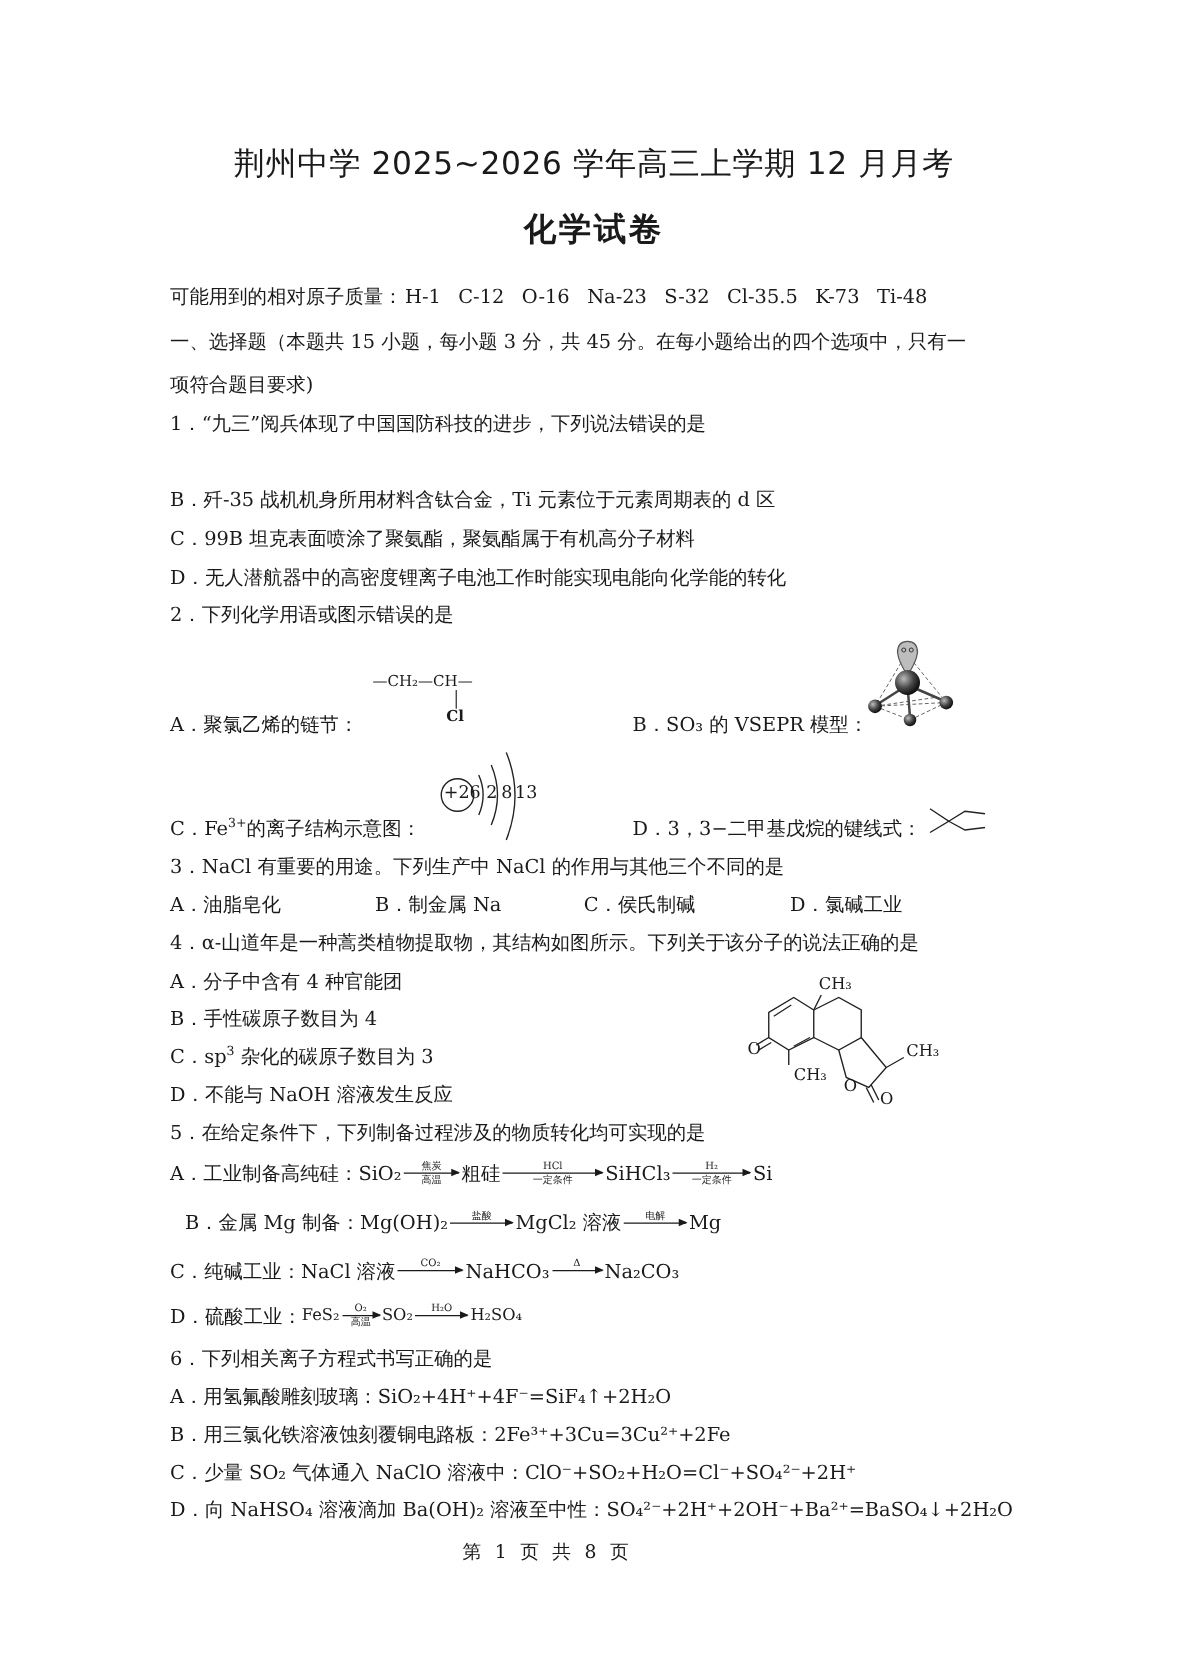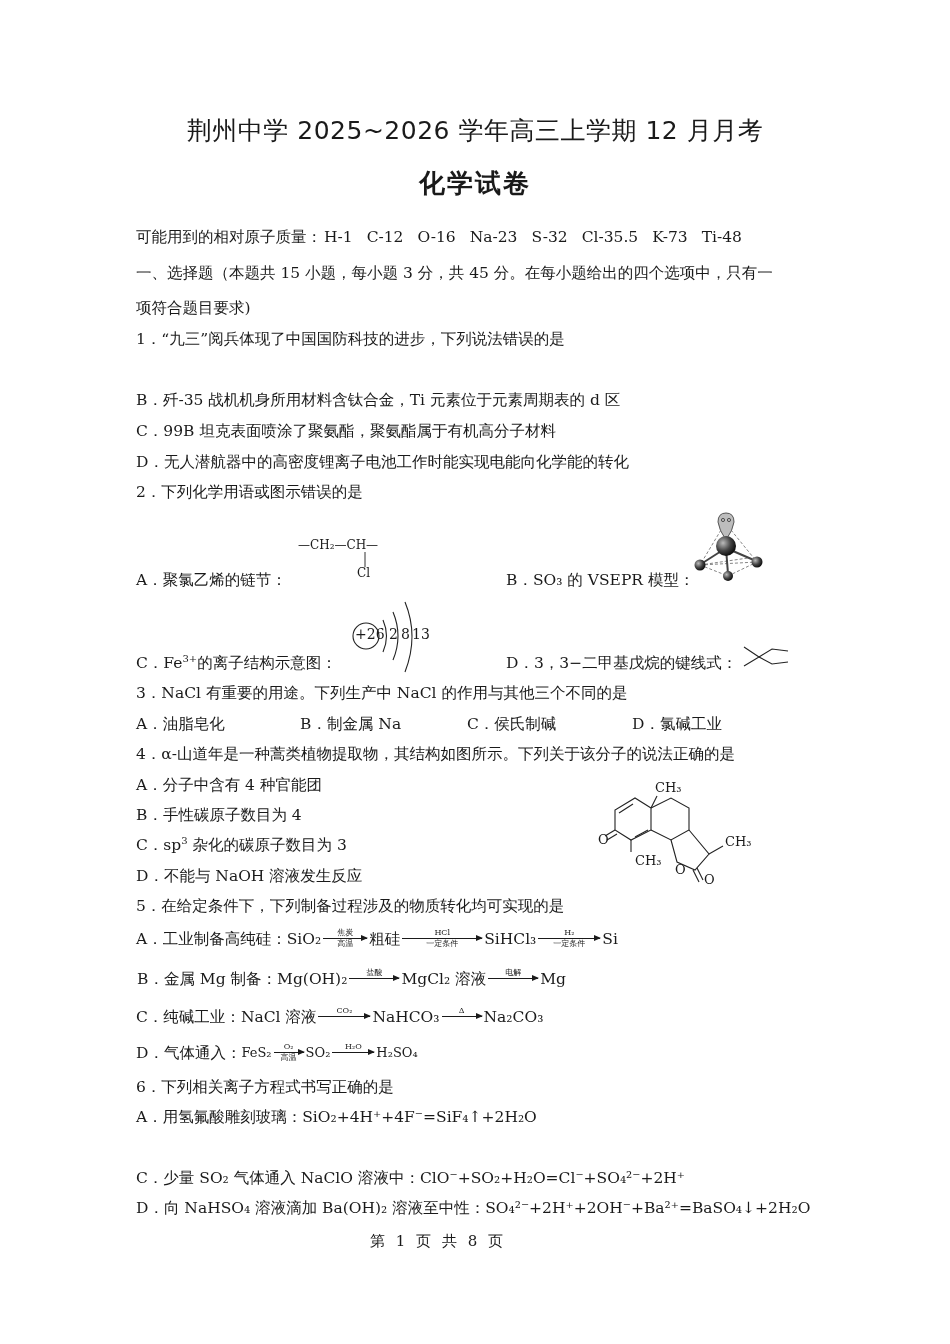--- a/index.html
+++ b/index.html
@@ -41,21 +41,21 @@
   <div class="abs t" style="left:136px; top:452px;">D．无人潜航器中的高密度锂离子电池工作时能实现电能向化学能的转化</div>
 
   <div class="abs t" style="left:136px; top:482px;">2．下列化学用语或图示错误的是</div>
   <div class="abs t" style="left:136px; top:570px;">A．聚氯乙烯的链节：</div>
   <div class="abs" style="left:298px; top:538px; font-size:12px;">
     <span>—CH₂—CH—</span>
   </div>
   <svg class="svg" style="left:360px; top:551px;" width="10" height="18">
       <line x1="5" y1="1" x2="5" y2="16" stroke="#333" stroke-width="1"></line>
     </svg>
-  <div class="abs" style="left:357px; top:566px; font-size:12px;">Cl</div>
+  <div class="abs" style="left:357px; top:566px; font-size:12px;font-weight:bold;">Cl</div>
 
   <div class="abs t" style="left:506px; top:570px;">B．SO₃ 的 VSEPR 模型：</div>
   <svg class="svg" style="left:688px; top:510px;" width="82" height="72" viewBox="0 0 82 72">
     <defs>
       <radialGradient id="ball" cx="35%" cy="35%" r="65%">
           <stop offset="0%" stop-color="#bbb"></stop>
           <stop offset="60%" stop-color="#444"></stop>
           <stop offset="100%" stop-color="#111"></stop>
         </radialGradient>
     </defs>
@@ -164,21 +164,21 @@
       </span>
     <span>SiHCl₃</span>
     <span class="arrow" style="width:62px;">
         <span class="top">H₂</span>
         <span class="line"></span>
         <span class="bot">一定条件</span>
       </span>
     <span>Si</span>
   </div>
 
-  <div class="abs t" style="left:137px; top:968px; display:flex; align-items:center;">
+  <div class="abs t" style="left:148px; top:968px; display:flex; align-items:flex-start;">
     <span>B．金属 Mg 制备：</span>
     <span>Mg(OH)₂</span>
     <span class="arrow" style="width:50px;">
         <span class="top">盐酸</span>
         <span class="line"></span>
         <span class="bot"></span>
       </span>
     <span>MgCl₂ 溶液</span>
     <span class="arrow" style="width:50px;">
         <span class="top">电解</span>
@@ -199,35 +199,36 @@
     <span>NaHCO₃</span>
     <span class="arrow" style="width:40px;">
         <span class="top">Δ</span>
         <span class="line"></span>
         <span class="bot"></span>
       </span>
     <span>Na₂CO₃</span>
   </div>
 
   <div class="abs t" style="left:136px; top:1042px; display:flex; align-items:center;">
-    <span>D．气体通入：</span>
+    <span>D．硫酸工业：</span>
     <span style="font-size:13px;">FeS₂</span>
     <span class="arrow" style="width:30px;">
         <span class="top">O₂</span>
         <span class="line"></span>
         <span class="bot">高温</span>
       </span>
     <span style="font-size:13px;">SO₂</span>
     <span class="arrow" style="width:42px;">
         <span class="top">H₂O</span>
         <span class="line"></span>
         <span class="bot"></span>
       </span>
     <span style="font-size:13px;">H₂SO₄</span>
   </div>
 
   <div class="abs t" style="left:136px; top:1077px;">6．下列相关离子方程式书写正确的是</div>
   <div class="abs t" style="left:136px; top:1107px;">A．用氢氟酸雕刻玻璃：SiO₂+4H⁺+4F⁻=SiF₄↑+2H₂O</div>
+  <div class="abs t" style="left:136px; top:1138px;">B．用三氯化铁溶液蚀刻覆铜电路板：2Fe³⁺+3Cu=3Cu²⁺+2Fe</div>
   <div class="abs t" style="left:136px; top:1168px;">C．少量 SO₂ 气体通入 NaClO 溶液中：ClO⁻+SO₂+H₂O=Cl⁻+SO₄²⁻+2H⁺</div>
   <div class="abs t" style="left:136px; top:1198px;">D．向 NaHSO₄ 溶液滴加 Ba(OH)₂ 溶液至中性：SO₄²⁻+2H⁺+2OH⁻+Ba²⁺=BaSO₄↓+2H₂O</div>
 
   <div class="abs footer">第 1 页 共 8 页</div>
 </div>
 
 </body></html>

